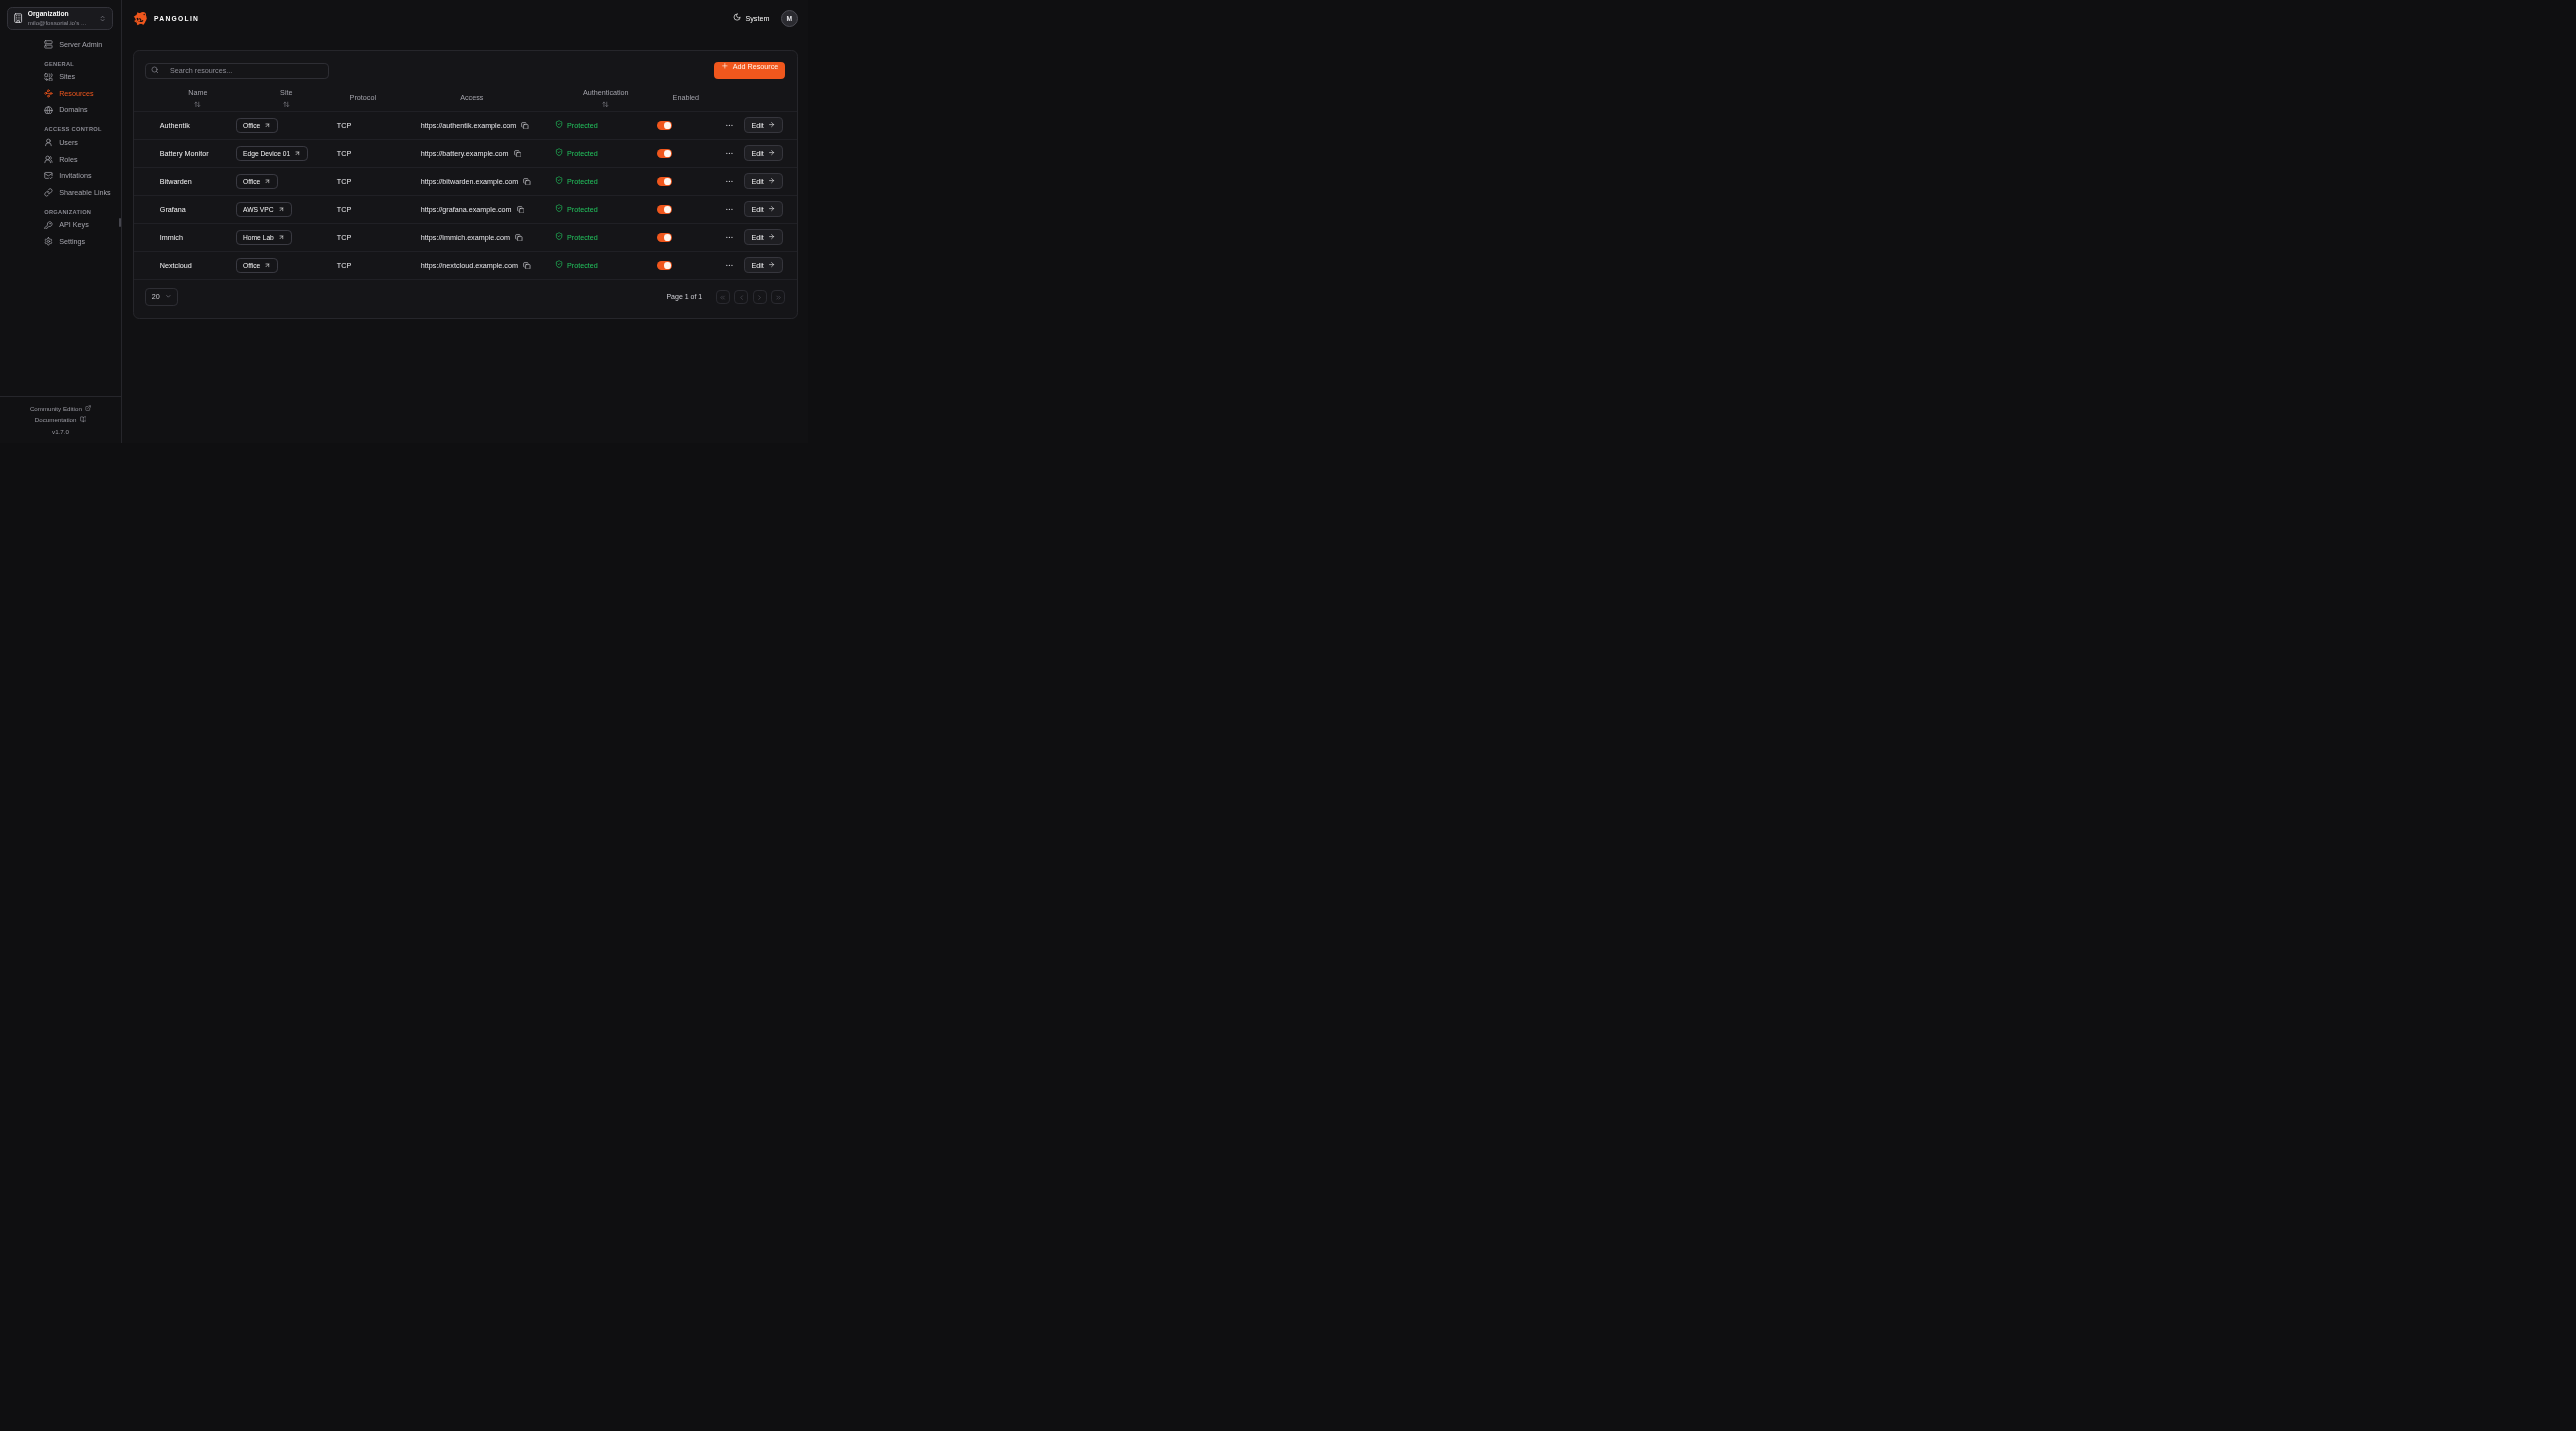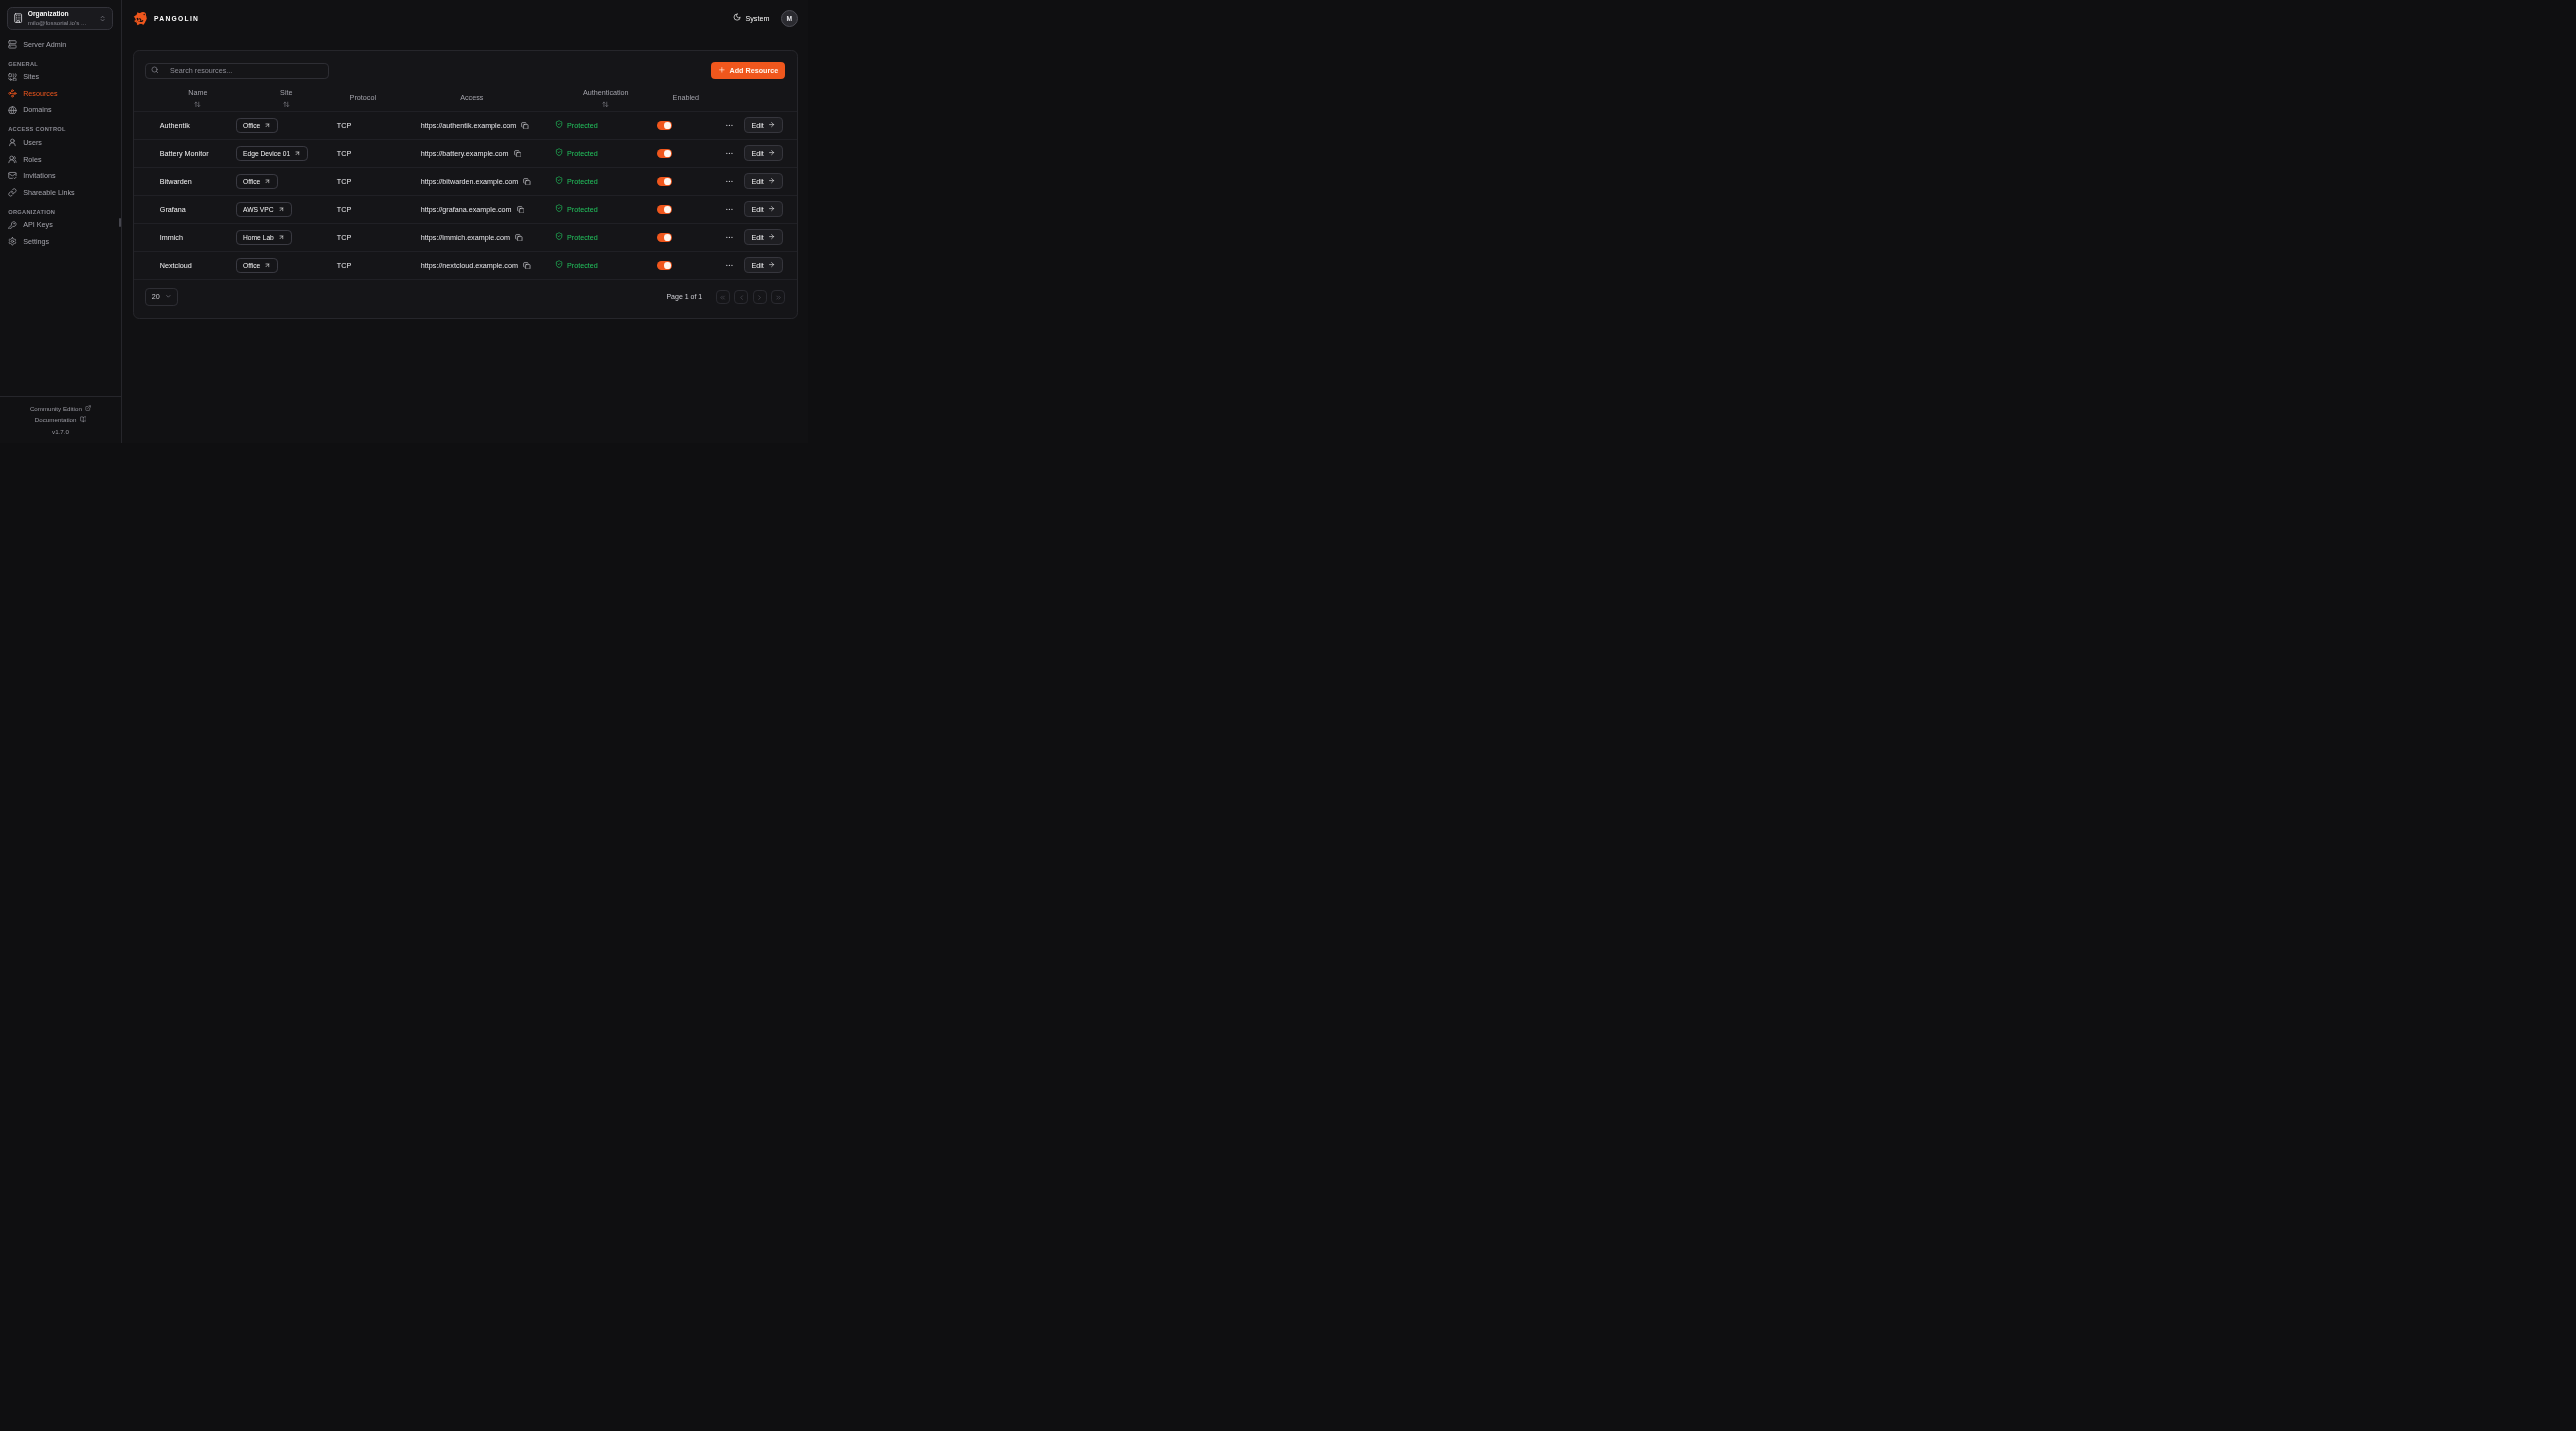--- a/index.html
+++ b/index.html
@@ -7,21 +7,21 @@
   .app{display:flex;width:808px;height:443px;background:#111113;}
 
   
   .sidebar{position:relative;width:122px;box-sizing:border-box;border-right:0.5px solid #26262b;display:flex;flex-direction:column;background:#111113;}
   .org-box{margin:6.7px 8.2px 0 6.7px;height:23px;box-sizing:border-box;display:flex;align-items:center;gap:4.6px;padding:0 5.2px;border:0.5px solid #33333a;background:#1a1a1e;border-radius:5.2px;cursor:pointer;}
   .org-icon{color:#d4d4d8;display:flex;}
   .org-text{flex:1;min-width:0;line-height:1.25;}
   .org-title{font-size:6.7px;font-weight:700;color:#fafafa;}
   .org-sub{font-size:6.2px;color:#8f8f98;white-space:nowrap;overflow:hidden;}
   .org-chevrons{color:#8f8f98;display:flex;}
-  .nav{padding:6.2px 7.2px 0 8.2px;}
+  .nav{padding:6.2px 7.2px 0 8.2px;margin-left:36px;}
   .nav-item{display:flex;align-items:center;gap:5.7px;height:16.5px;font-size:7.2px;color:#a4a4ac;cursor:pointer;border-radius:4.1px;}
   .nav-item .nicon{display:flex;width:9.3px;justify-content:center;}
   .nav-item.active{color:#f0571d;font-weight:500;}
   .nav-label{font-size:5.7px;font-weight:700;letter-spacing:0.3px;color:#8a8a93;margin:8.2px 0 2.1px;}
   .scroll-thumb{position:absolute;right:0.5px;top:218px;width:1.5px;height:8.8px;border-radius:1px;background:#45454d;}
   .side-footer{margin-top:auto;border-top:0.5px solid #26262b;padding:6.2px 5.2px 6.2px;text-align:center;font-size:6.2px;color:#9a9aa2;}
   .side-footer .frow{display:flex;align-items:center;justify-content:center;gap:3.1px;height:11.3px;cursor:pointer;}
   .side-footer .version{height:11.3px;display:flex;align-items:center;justify-content:center;}
 
   
@@ -35,21 +35,21 @@
 
   .page-head{margin-top:6.7px;}
   .page-title{font-size:13px;font-weight:700;color:#fafafa;letter-spacing:0.1px;}
   .page-sub{margin-top:3.6px;font-size:7.7px;color:#a3a3ab;}
 
   .card{margin-top:13px;border:0.5px solid #26262b;border-radius:6.2px;background:#151518;}
   .toolbar{display:flex;justify-content:space-between;align-items:center;padding:11.3px 11.3px 0;}
   .search{display:flex;align-items:center;gap:9px;width:184px;height:16px;box-sizing:border-box;border:0.5px solid #2e2e34;border-radius:4.1px;padding:0 5.2px;color:#8d8d96;}
   .search input{flex:1;background:transparent;border:0;outline:none;color:#e4e4e7;font-size:7.2px;font-family:inherit;}
   .search input::placeholder{color:#8d8d96;}
-  .btn-primary{display:flex;align-items:center;gap:4.1px;height:16.5px;padding:0 7.2px;background:#f0571d;border:0;border-radius:4.1px;color:#fff7ed;font-size:7.2px;font-weight:700;font-family:inherit;cursor:pointer;}
+  .btn-primary{display:flex;gap:4.1px;height:16.5px;padding:0 7.2px;background:#f0571d;border:0;border-radius:4.1px;color:#fff7ed;font-size:7.2px;font-weight:400;font-family:inherit;cursor:pointer;}
 
   .trow{display:grid;grid-template-columns:76px 101px 52px 166px 102px 58px 1fr;align-items:center;padding:0 13.4px 0 26px;}
   .thead{height:26px;margin-top:6.2px;color:#a3a3ab;font-size:7.2px;border-bottom:0.5px solid #202025;}
   .th{display:flex;align-items:center;gap:3.6px;cursor:pointer;flex-direction:column;}
   .th .sort{color:#8d8d96;display:flex;}
   .tbody-row{height:27px;border-bottom:0.5px solid #202025;font-size:7.2px;color:#ececef;}
   .cell-name{font-weight:400;color:#f4f4f5;}
   .pill{display:inline-flex;align-items:center;gap:4.1px;height:15.5px;padding:0 6.2px;border:0.5px solid #3a3a42;background:transparent;border-radius:4.1px;color:#f4f4f5;font-size:6.7px;font-weight:500;font-family:inherit;cursor:pointer;}
   .pill .aicon{color:#fff;display:flex;}
   .cell-access{display:flex;align-items:center;gap:5.2px;color:#e8e8ec;padding-left:32px;}

